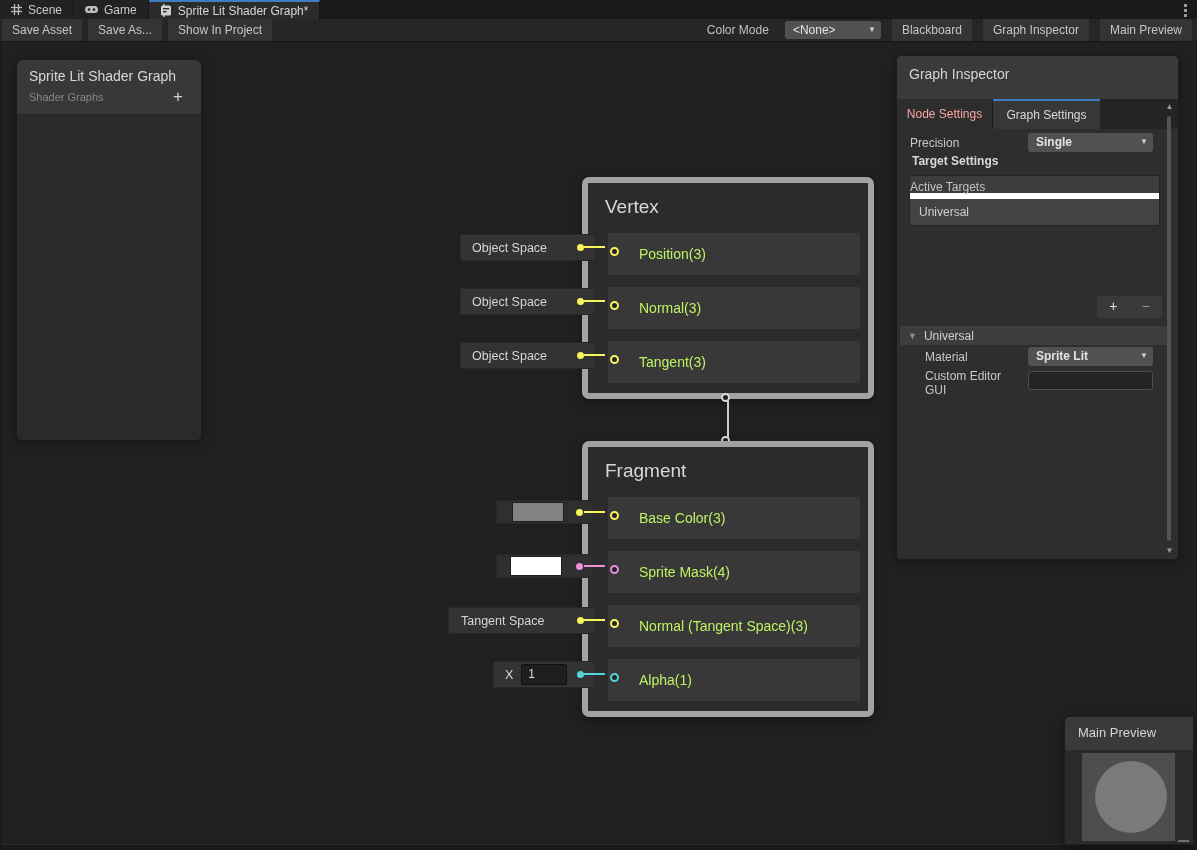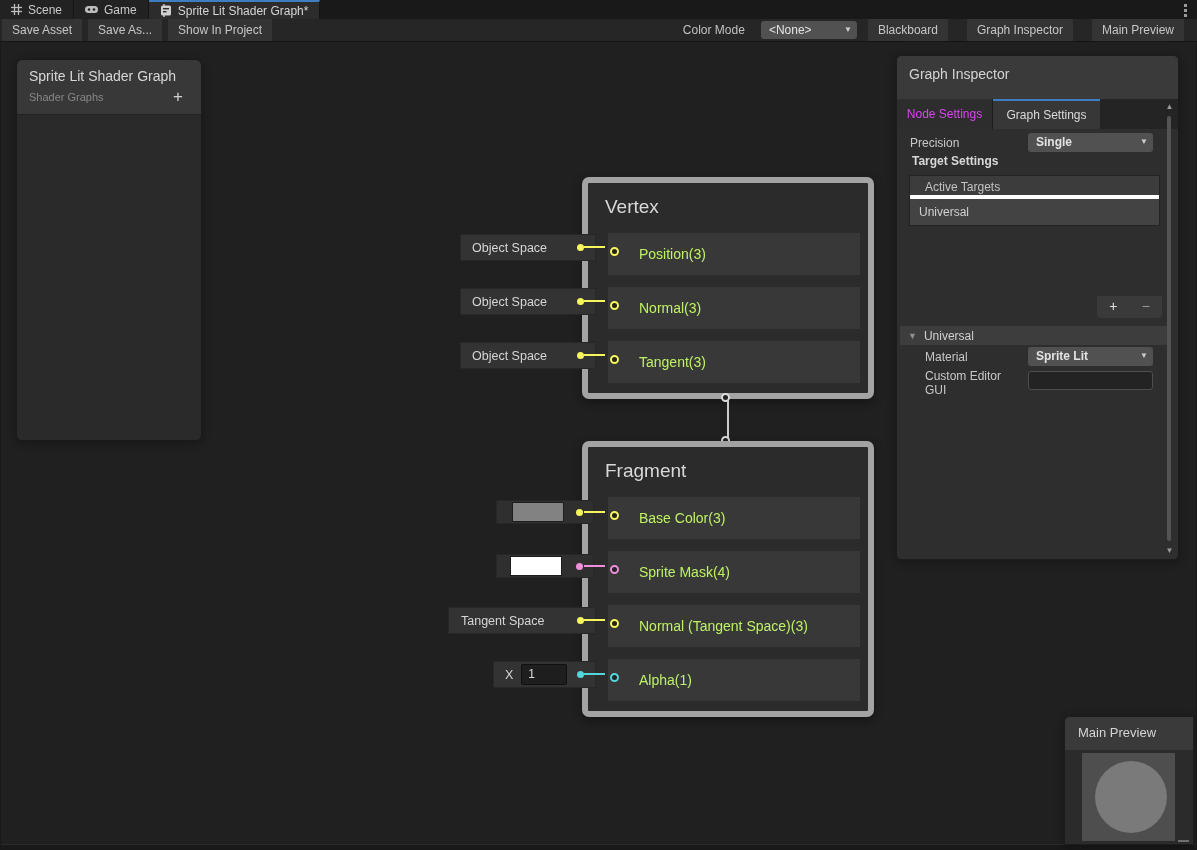--- a/index.html
+++ b/index.html
@@ -15,21 +15,21 @@
 
   
   .toolbar { position:absolute; top:19px; left:0; right:0; height:23px; background:#262626; border-bottom:1px solid #141414; display:flex; align-items:center; font-size:12px; color:#c6c6c6; }
   .tbtn { background:#343434; height:22px; line-height:22px; padding:0 10px; margin-right:1px; white-space:nowrap; }
   .tbtn.gap { margin-left:5px; }
   .tbtn.disabled { color:#6e6e6e;margin-top:48px; }
   .tb-right { margin-left:auto; display:flex; align-items:center; margin-right:5px; }
   .tb-label { margin-right:16px; color:#c1c1c1; }
   .dropdown { background:#515151; height:18px; line-height:18px; border-radius:3px; padding:0 18px 0 8px; position:relative; color:#e3e3e3; }
   .dropdown .caret { position:absolute; right:5px; top:0; font-size:8px; color:#cfcfcf; line-height:18px; }
-  .tb-right .tbtn { margin-left:11px; margin-right:8px; }
+  .tb-right .tbtn { margin-left:11px; margin-right:0; }
   .toolbar .dd-toolbar { width:96px; }
 
   
   .canvas { position:absolute; top:42px; left:1px; width:1195px; height:803px; background:#202021; border-bottom:1px solid #2b2b2b; }
 
   
   .blackboard { position:absolute; left:15px; top:17px; width:186px; height:382px; background:#2a2a2a; border:1px solid #1b1b1b; border-radius:6px; box-shadow:0 2px 8px rgba(0,0,0,.35); }
   .bb-header { height:55px; background:#383838; border-radius:6px 6px 0 0; border-bottom:1px solid #222; padding:8px 12px 0 12px; }
   .bb-title { font-size:14px; color:#d7d7d7; }
   .bb-sub { display:flex; align-items:center; justify-content:space-between; margin-top:6px; }
@@ -54,28 +54,28 @@
 
   
   .vedge { position:absolute; left:726px; top:358px; width:2px; height:43px; background:var(--edge); }
   .ecirc { position:absolute; width:9px; height:9px; border-radius:50%; border:2px solid #dadada; background:#202021; left:720px; }
 
   
   .inspector { position:absolute; left:895px; top:13px; width:283px; height:505px; background:#2e2e2e; border:1px solid #1c1c1c; border-radius:5px; box-shadow:0 2px 8px rgba(0,0,0,.35); }
   .insp-header { height:43px; background:#3a3a3a; border-radius:5px 5px 0 0; padding:10px 0 0 12px; font-size:14px; color:#d4d4d4; }
   .insp-tabs { height:30px; background:#242424; display:flex; }
   .insp-tab { font-size:12px; display:flex; align-items:center; justify-content:center; }
-  .insp-tab.inactive { width:96px; background:#2d2d2d; color:#d946ef; border-right:1px solid #1c1c1c; }
+  .insp-tab.inactive { width:96px; background:#2d2d2d; color:#fca5a5; border-right:1px solid #1c1c1c; }
   .insp-tab.active { width:107px; background:#373737; color:#dadada; border-top:2px solid var(--accent); }
   .insp-body { position:relative; height:430px; font-size:12px; color:#c8c8c8; }
   .row-label { position:absolute; }
   .bold { font-weight:bold; color:#d8d8d8; }
   .insp-dd { position:absolute; left:131px; width:125px; height:19px; font-weight:bold; font-size:12px; }
   .listbox { position:absolute; left:12px; width:251px; border:1px solid #232323; }
-  .listbox .lb-head { height:23px; background:#3c3c3c; border-bottom:4px solid #ffffff; line-height:23px; padding-left:15px; color:#c2c2c2; }
+  .listbox .lb-head { height:23px; background:#3c3c3c; border-bottom:6px solid #ffffff; line-height:23px; padding-left:0; color:#c2c2c2; }
   .listbox .lb-row { height:26px; background:#434343; line-height:26px; padding-left:9px; color:#d0d0d0; }
   .pm-box { position:absolute; left:200px; top:167px; width:65px; height:22px; background:#3a3a3a; border-radius:0 0 4px 4px; display:flex; }
   .pm-box span { flex:1; text-align:center; line-height:20px; font-size:14px; }
   .foldbar { position:absolute; left:3px; top:197px; width:270px; height:19px; background:#3d3d3d; display:flex; align-items:center; color:#d0d0d0; }
   .foldbar .tri { font-size:9px; color:#909090; margin:0 7px 0 8px; }
   .txtfield { position:absolute; left:131px; top:242px; width:125px; height:19px; background:#232323; border:1px solid #4e4e4e; border-radius:3px; }
   .scrollbar { position:absolute; right:2px; top:46px; bottom:4px; width:13px; }
   .scrollbar .arr { position:absolute; left:0; right:0; text-align:center; font-size:8px; color:#9a9a9a; }
   .scrollbar .thumb { position:absolute; left:4px; top:14px; bottom:14px; width:4px; background:#545454; border-radius:2px; }
 

